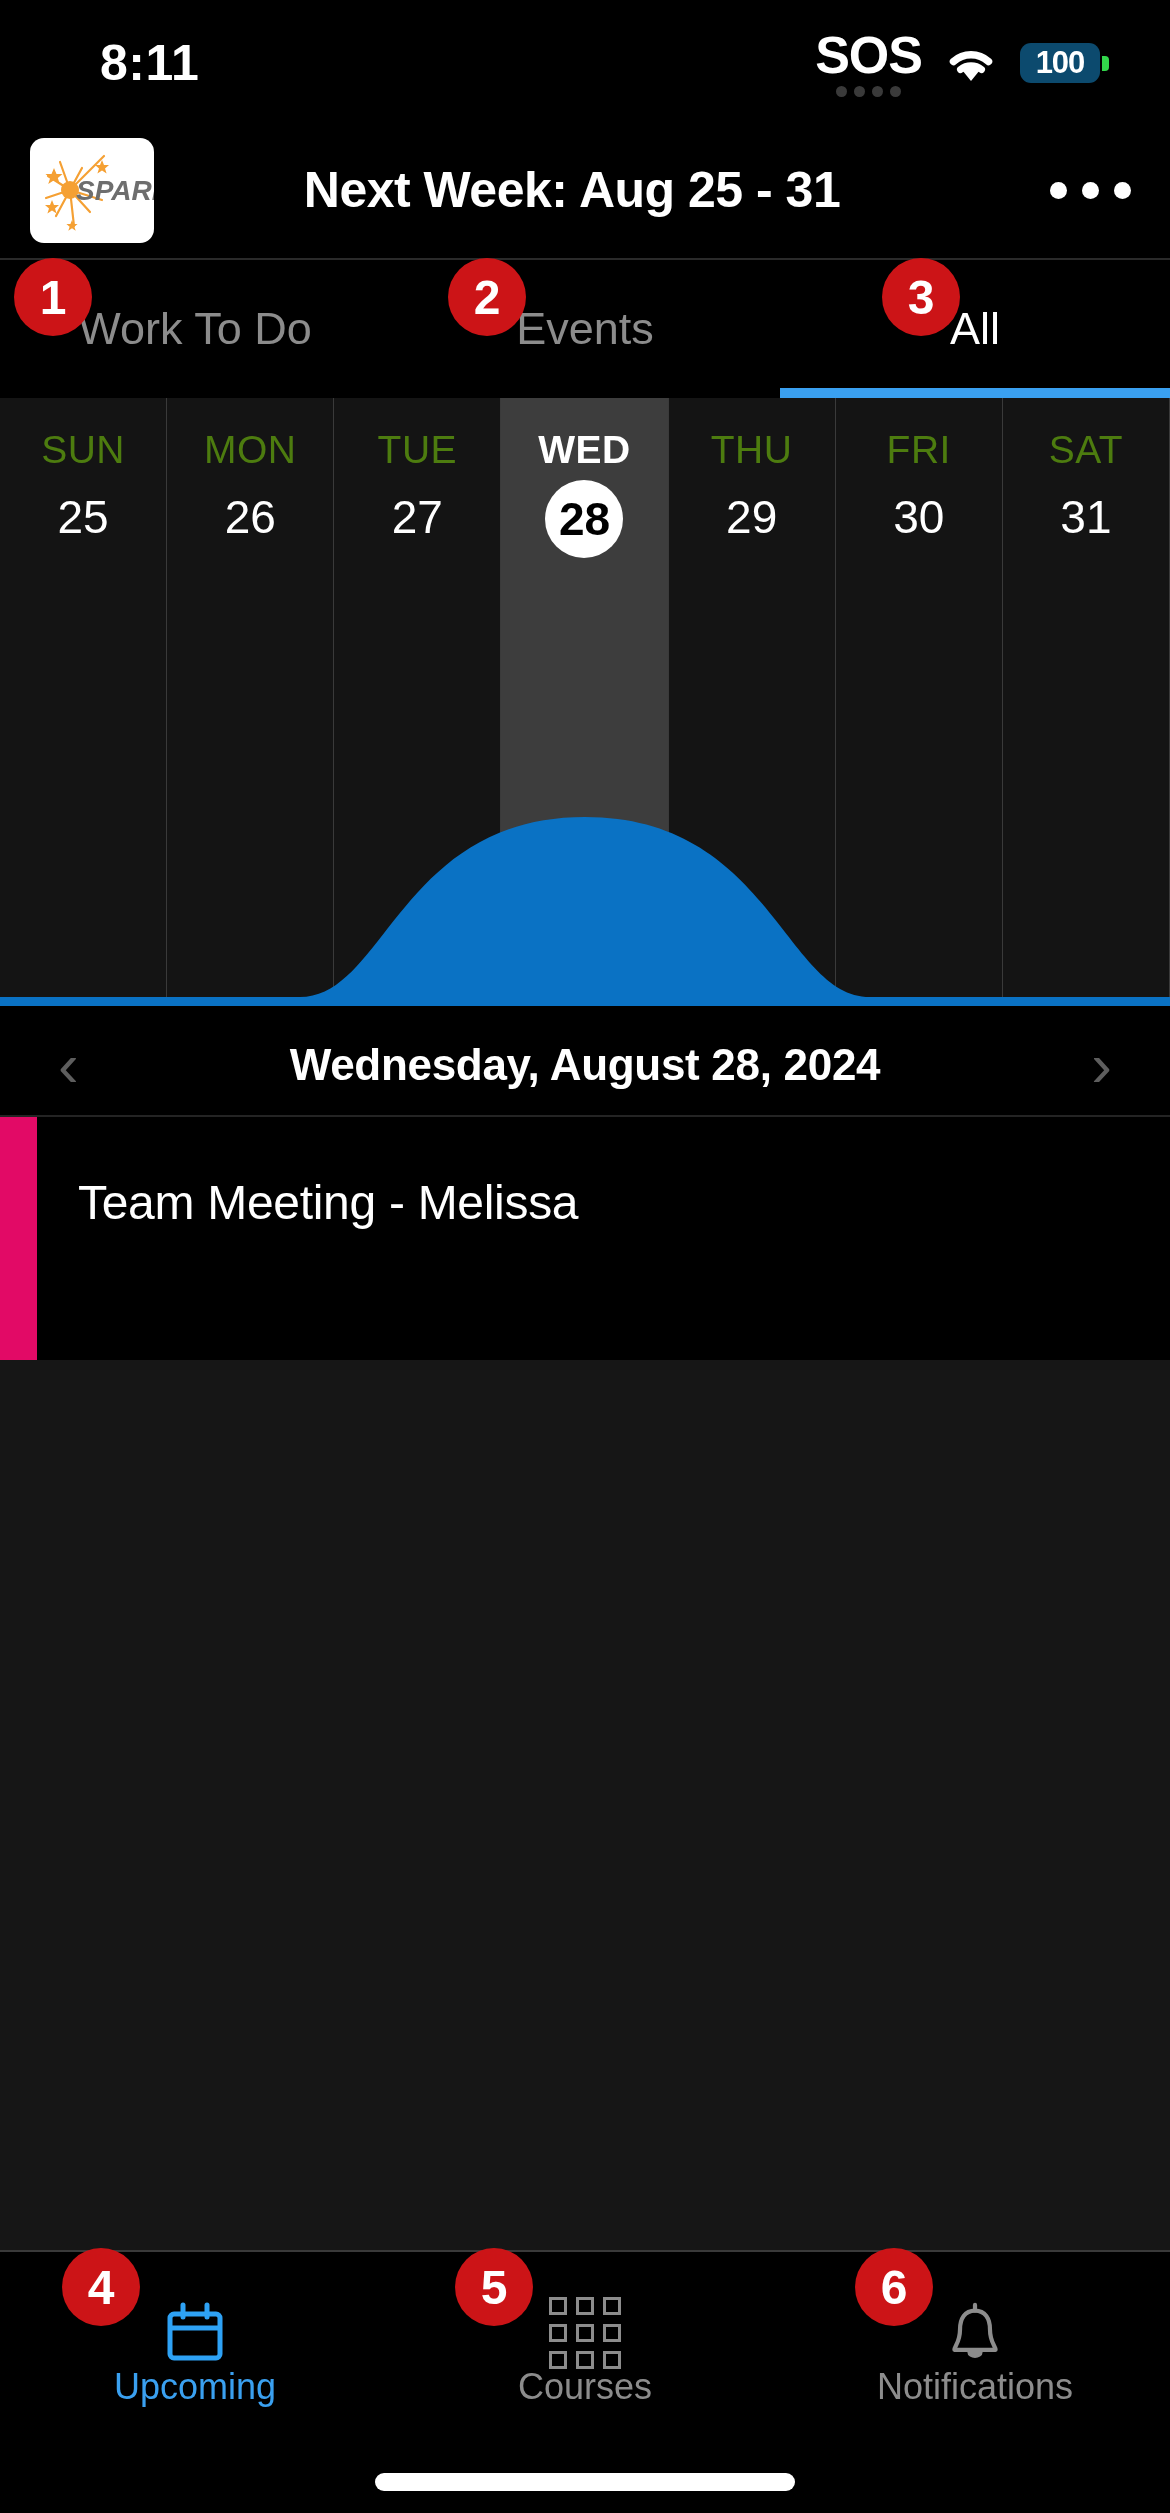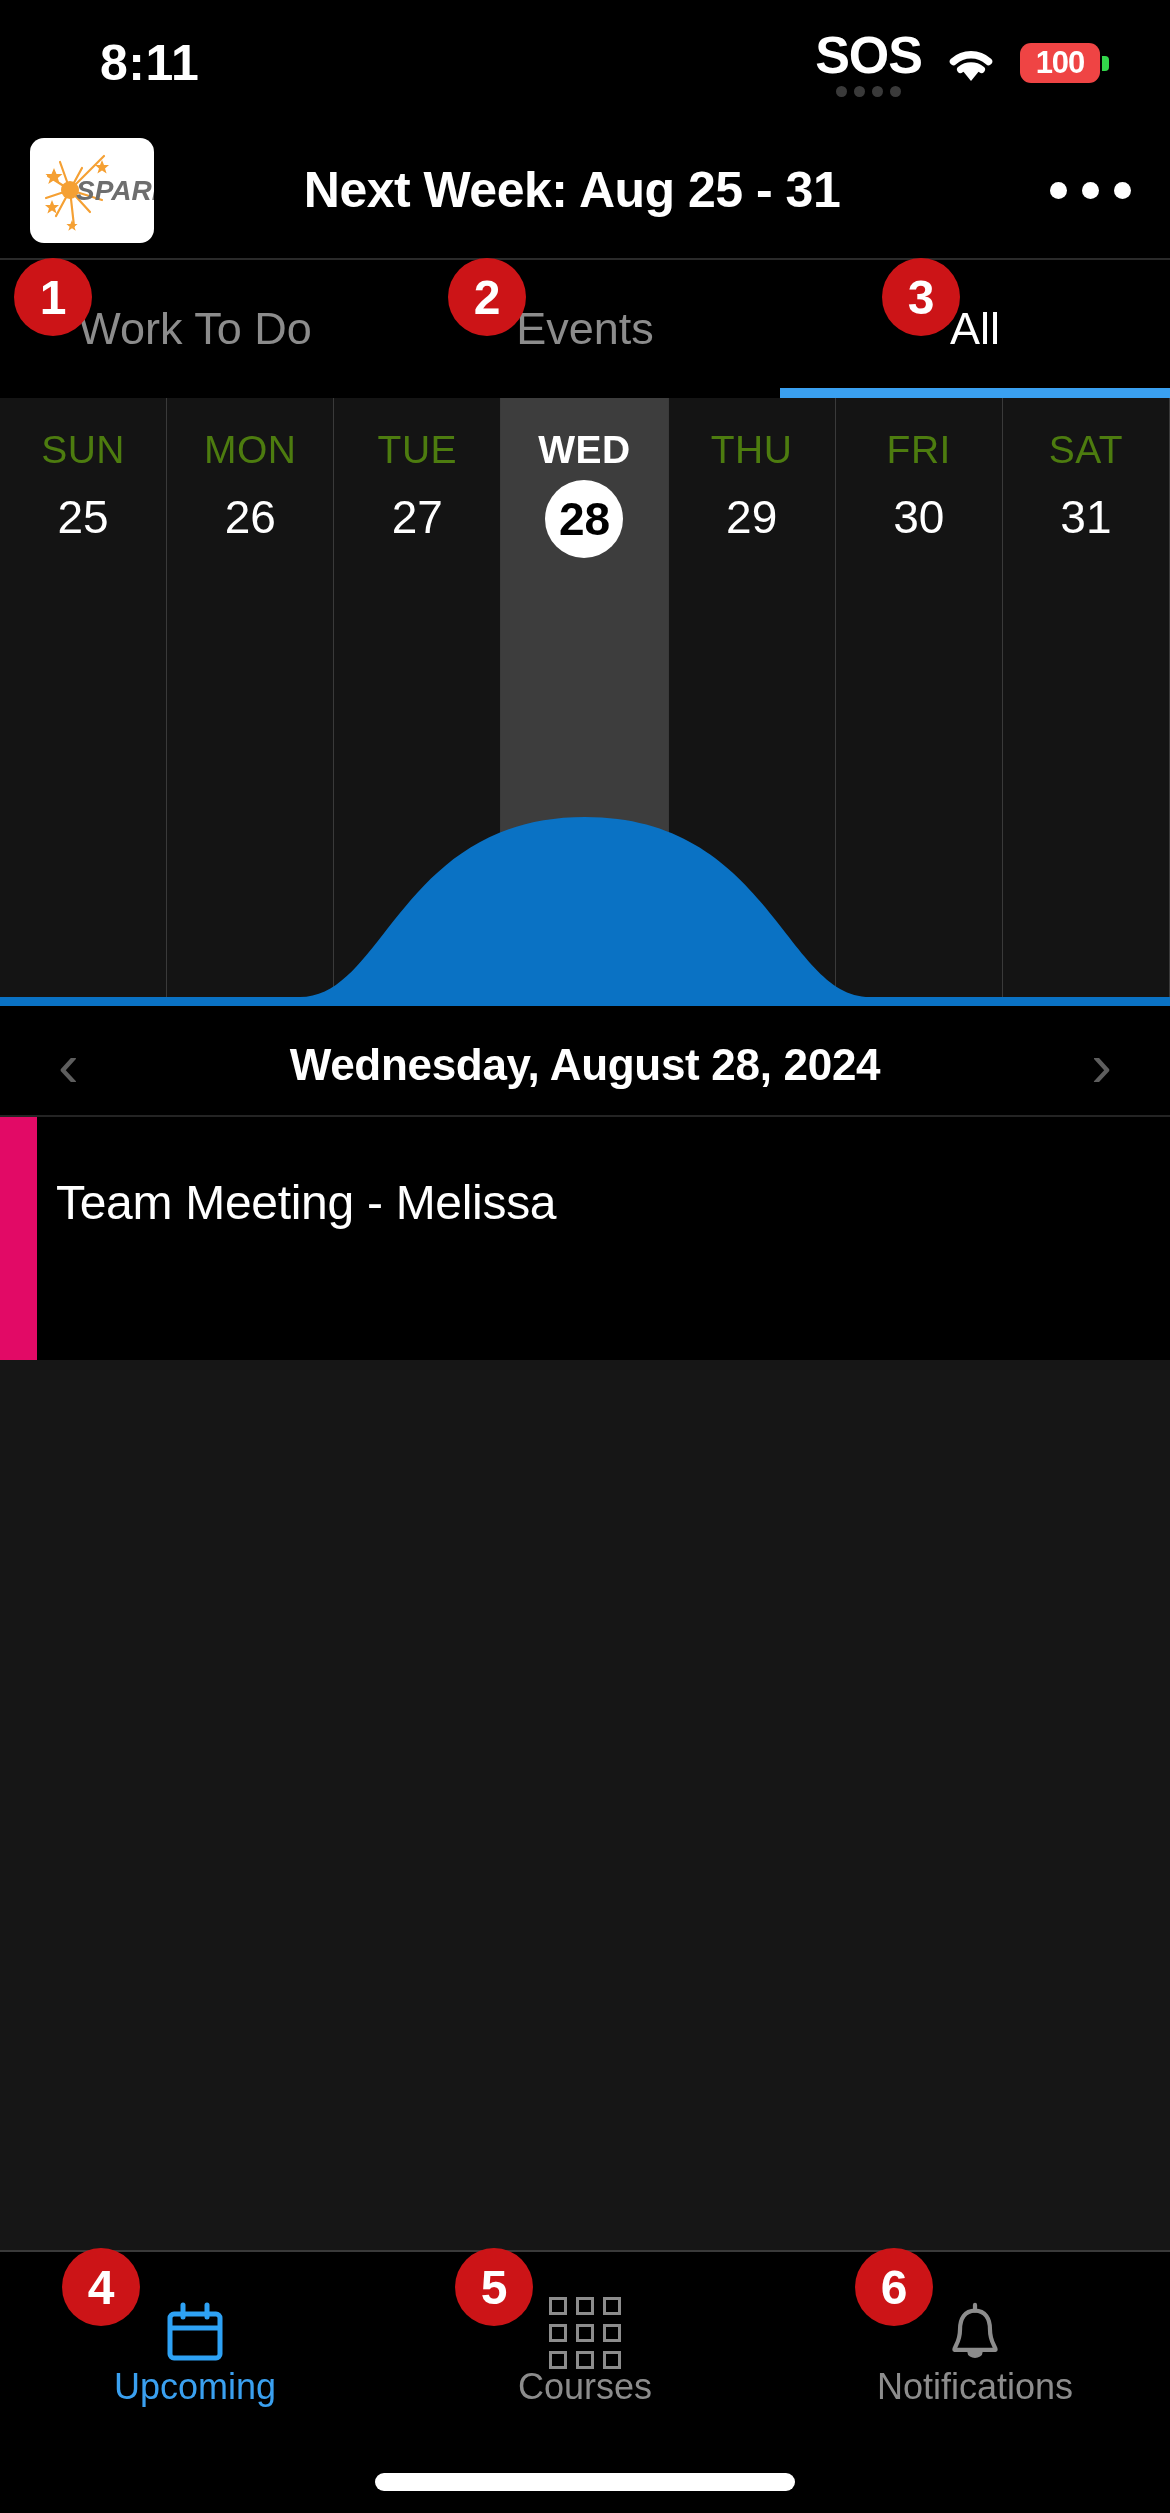--- a/index.html
+++ b/index.html
@@ -56,21 +56,21 @@
   .sos-dots { display: flex; gap: 7px; }
   .sos-dots i {
     width: 11px; height: 11px;
     border-radius: 50%;
     background: #3a3a3a;
     display: block;
   }
   .wifi-icon { width: 58px; height: 42px; }
   .battery {
     width: 80px; height: 40px;
-    background: #ef4444;
+    background: #0c4a6e;
     border-radius: 11px;
     display: flex;
     align-items: center;
     justify-content: center;
     position: relative;
   }
   .battery span {
     color: #ffffff;
     font-size: 31px;
     font-weight: bold;
@@ -239,21 +239,21 @@
     position: absolute;
     left: 0; top: 1115px;
     width: 1170px;
     height: 245px;
     border-top: 2px solid #242424;
     background: #000000;
   }
   .event {
     position: relative;
     height: 243px;
-    padding: 58px 0 0 56px;
+    padding: 58px 0 0 78px;
   }
   .event-accent {
     position: absolute;
     left: 0; top: 0;
     width: 37px; height: 243px;
     background: #e20a66;
   }
   .event-title {
     color: #ffffff;
     font-size: 48px;

